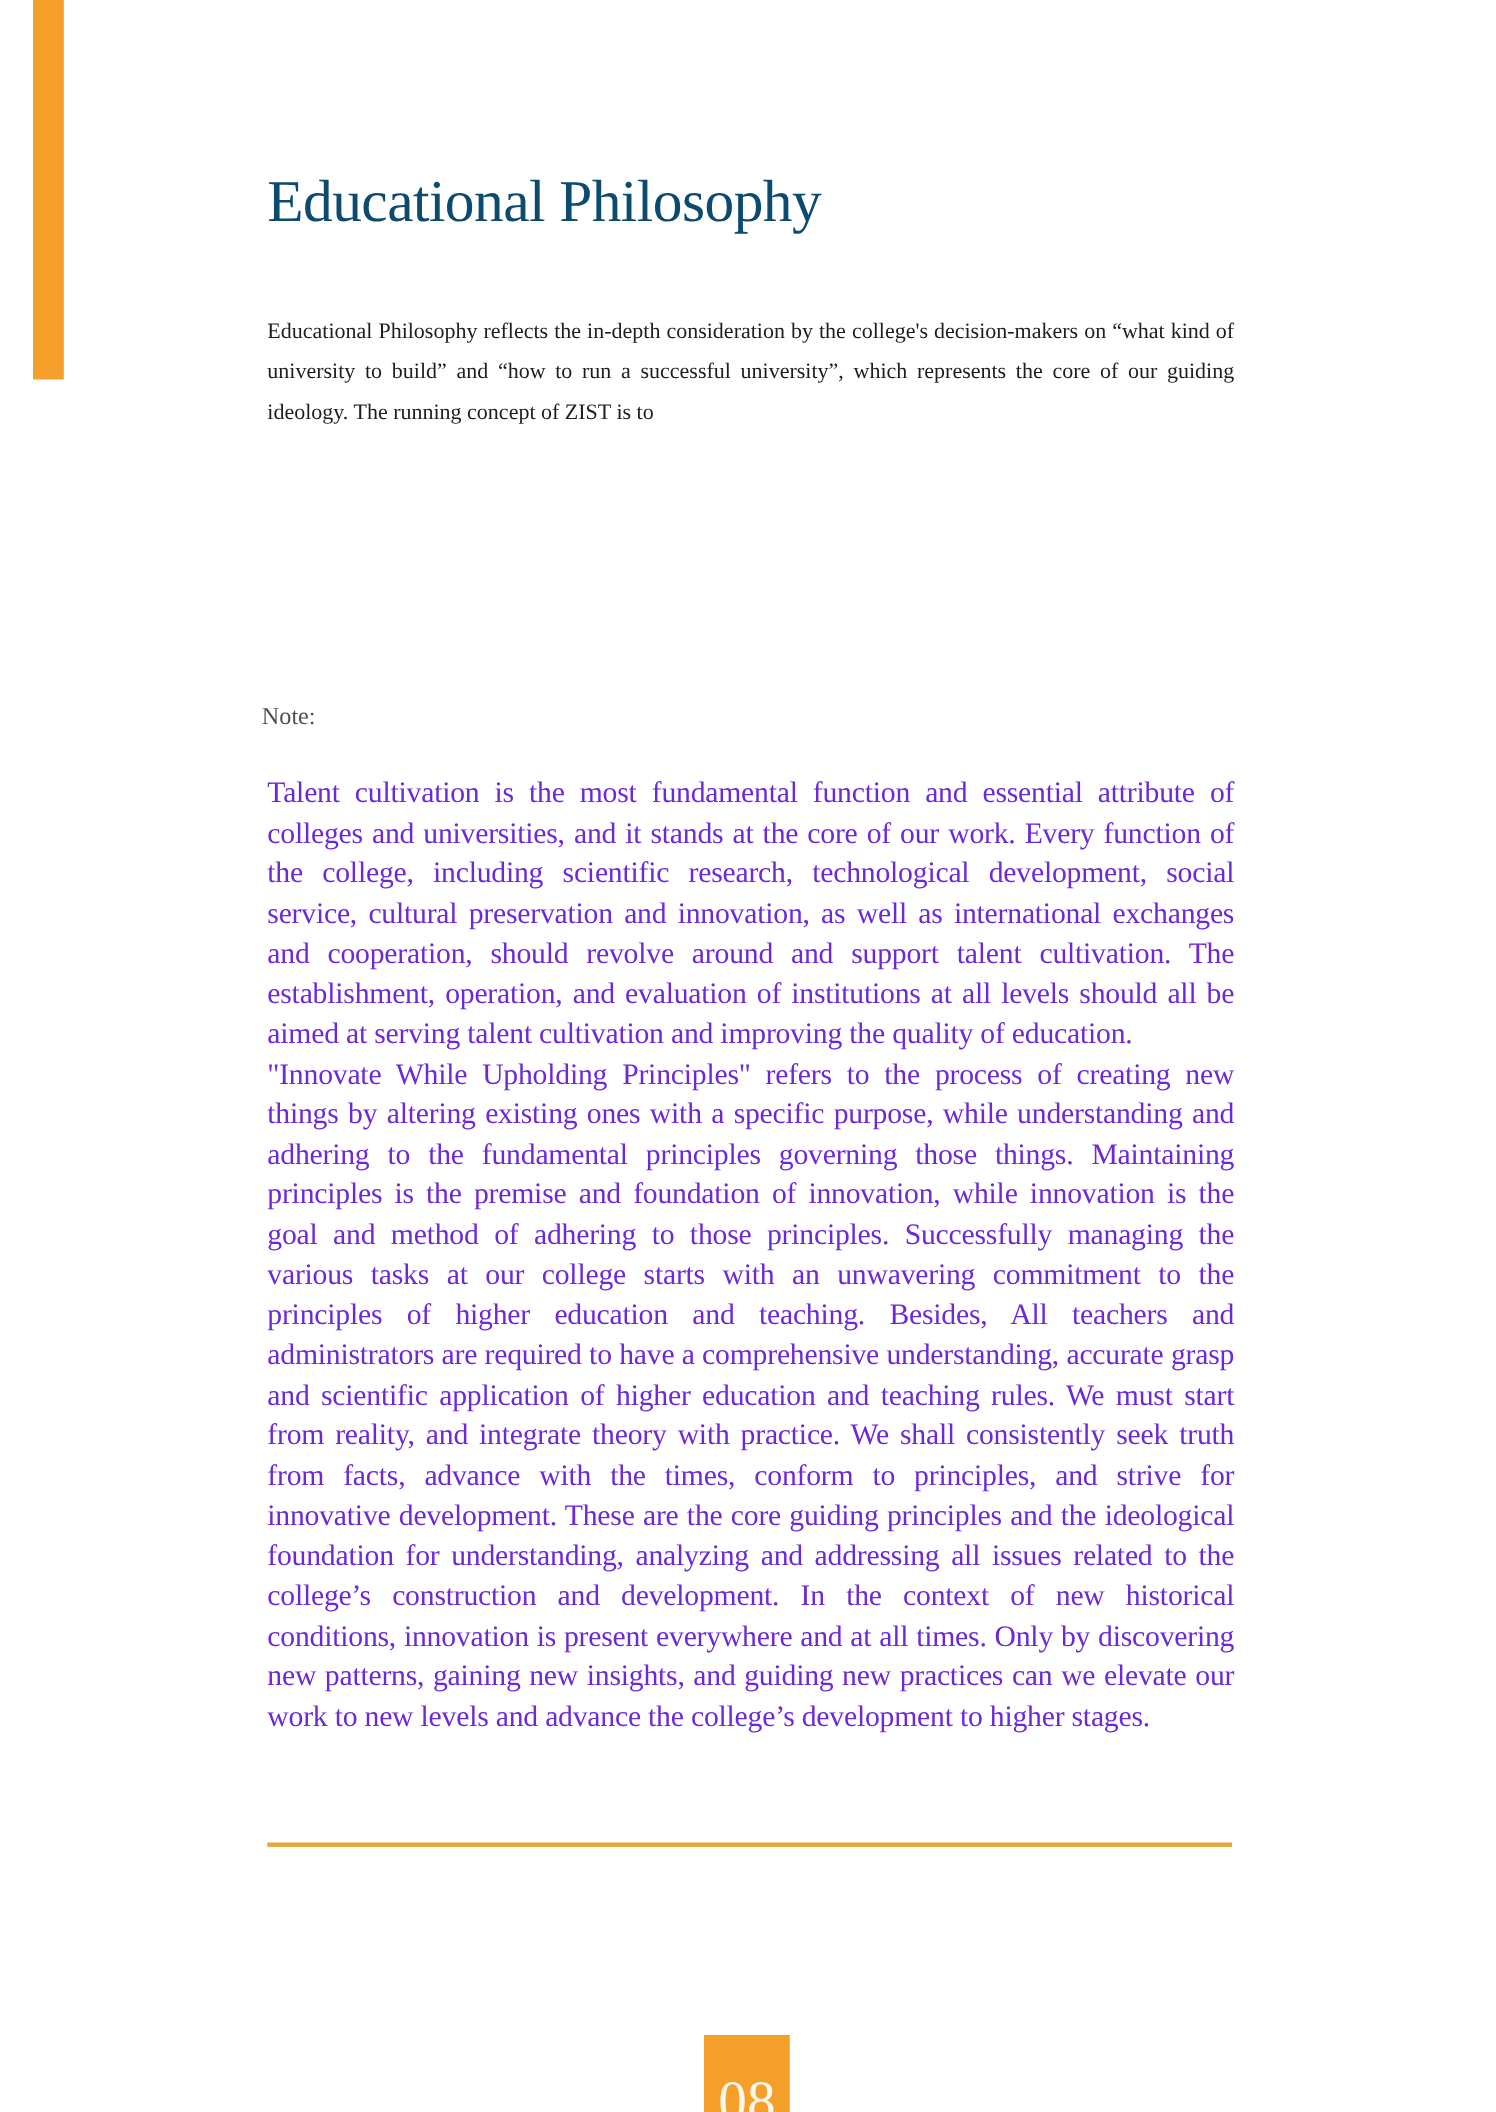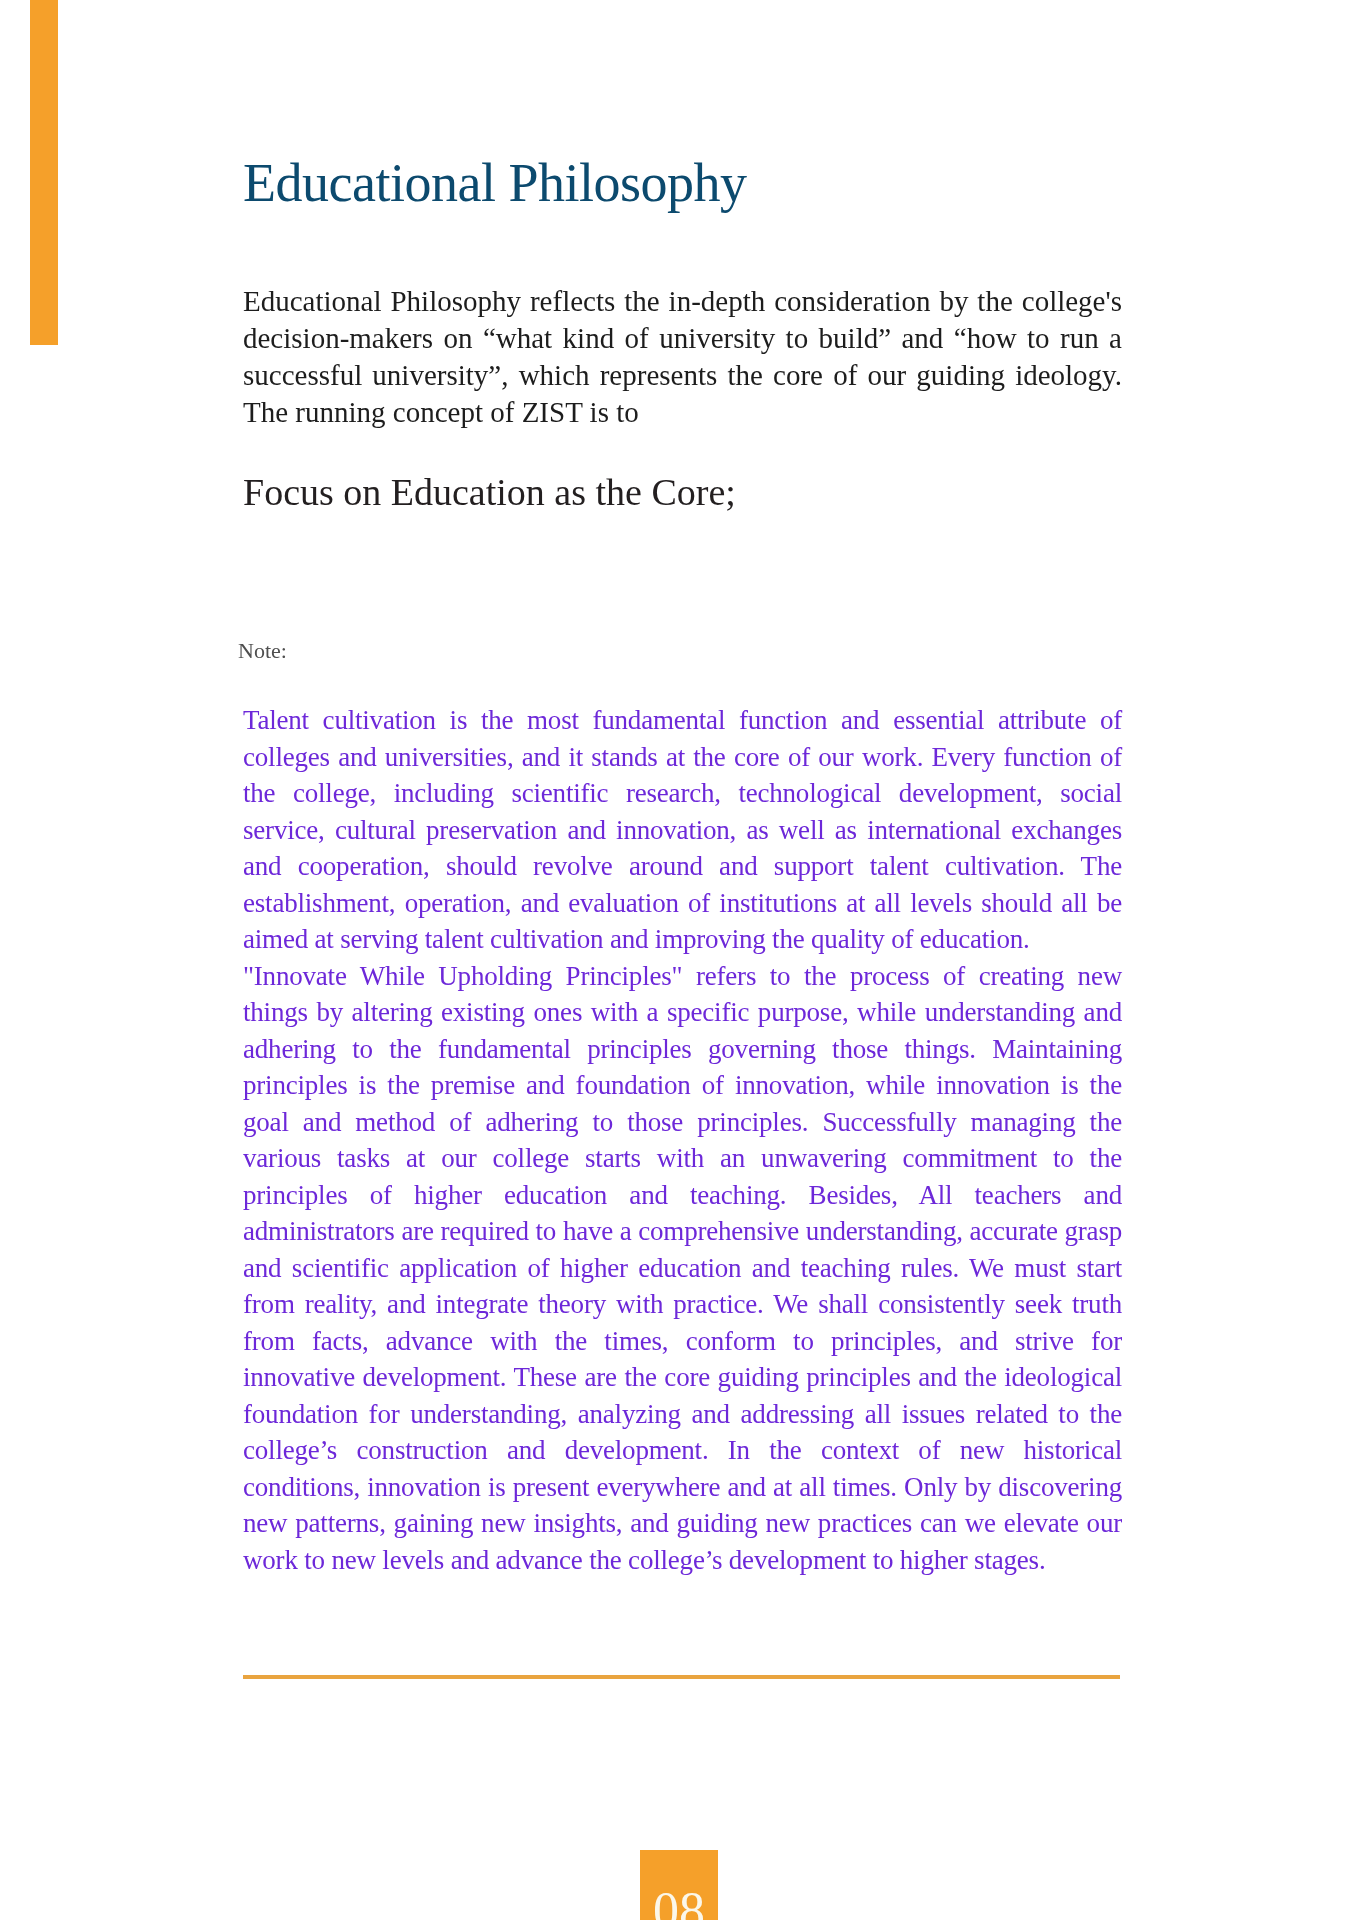--- a/index.html
+++ b/index.html
@@ -33,21 +33,21 @@
     line-height: 54px;
     white-space: nowrap;
   }
 
   .intro-paragraph {
     position: absolute;
     left: 243px;
     top: 283px;
     width: 879px;
     margin: 0;
-    font-size: 29px;
+    font-size: 20px;
     line-height: 37px;
     color: #1d1d1d;
     text-align: justify;
   }
 
   .subtitle {
     position: absolute;
     left: 243px;
     top: 468px;
     margin: 0;
@@ -115,21 +115,21 @@
 </style>
 </head>
 <body>
 
 <div class="corner-bar"></div>
 
 <h1 class="page-title">Educational Philosophy</h1>
 
 <p class="intro-paragraph">Educational Philosophy reflects the in-depth consideration by the college's decision-makers on “what kind of university to build” and “how to run a successful university”, which represents the core of our guiding ideology. The running concept of ZIST is to</p>
 
-<h2 class="subtitle"><span>Focus on Education as the Core;</span><br></h2>
+<h2 class="subtitle"><br></h2>
 
 <p class="note-label">Note:</p>
 
 <div class="body-text">
   <p>Talent cultivation is the most fundamental function and essential attribute of colleges and universities, and it stands at the core of our work. Every function of the college, including scientific research, technological development, social service, cultural preservation and innovation, as well as international exchanges and cooperation, should revolve around and support talent cultivation. The establishment, operation, and evaluation of institutions at all levels should all be aimed at serving talent cultivation and improving the quality of education.</p>
   <p>"Innovate While Upholding Principles" refers to the process of creating new things by altering existing ones with a specific purpose, while understanding and adhering to the fundamental principles governing those things. Maintaining principles is the premise and foundation of innovation, while innovation is the goal and method of adhering to those principles. Successfully managing the various tasks at our college starts with an unwavering commitment to the principles of higher education and teaching. Besides, All teachers and administrators are required to have a comprehensive understanding, accurate grasp and scientific application of higher education and teaching rules. We must start from reality, and integrate theory with practice. We shall consistently seek truth from facts, advance with the times, conform to principles, and strive for innovative development. These are the core guiding principles and the ideological foundation for understanding, analyzing and addressing all issues related to the college’s construction and development. In the context of new historical conditions, innovation is present everywhere and at all times. Only by discovering new patterns, gaining new insights, and guiding new practices can we elevate our work to new levels and advance the college’s development to higher stages.</p>
 </div>
 
 <div class="divider-rule"></div>
 

